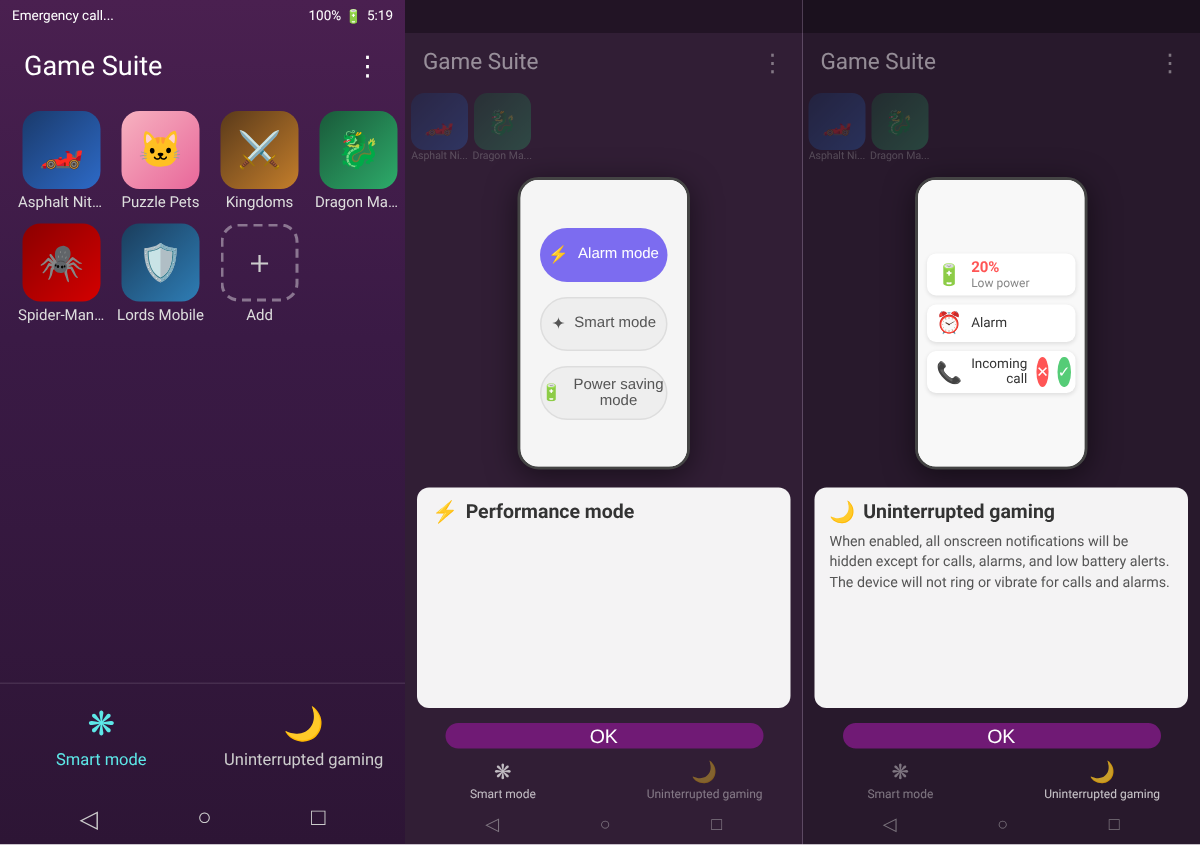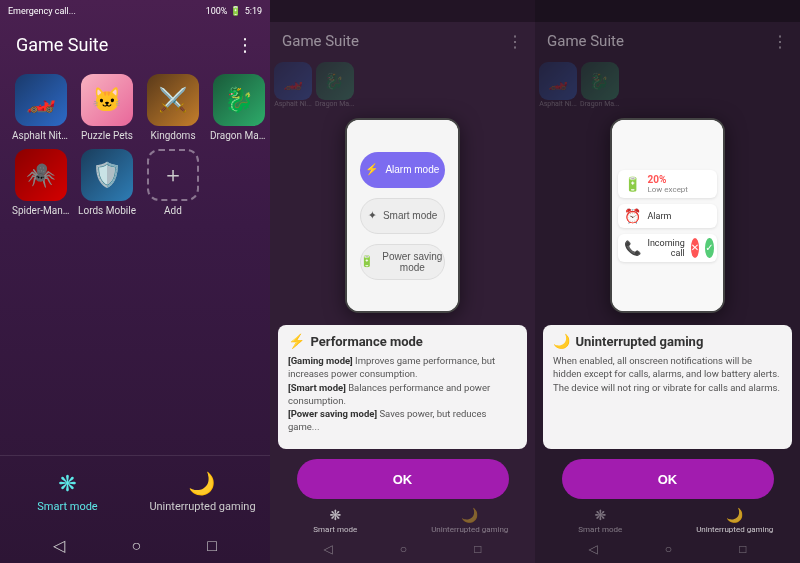--- a/index.html
+++ b/index.html
@@ -248,27 +248,27 @@
     .desc-icon { font-size: 14px; color: #7c6cf0; }
     .desc-text {
       font-size: 9.5px;
       color: #555;
       line-height: 1.4;
     }
     .desc-text strong { font-weight: 700; color: #333; }
 
     .ok-btn {
       width: 80%;
-      height: 40px;
+      height: 17px;
       border-radius: 20px;
-      background: #a21caf;
+      background: #701a75;
       border: none;
       color: #fff;
       font-size: 13px;
-      font-weight: 700;
+      font-weight: 400;
       cursor: pointer;
       margin: 6px auto;
       display: block;
     }
 
     
     .panel-bottom-nav {
       height: 30px;
       display: flex;
       align-items: center;
@@ -486,25 +486,20 @@
         </div>
       </div>
     </div>
 
 
     <div class="description-area">
       <div class="desc-title">
         <span class="desc-icon">⚡</span>
         <span>Performance mode</span>
       </div>
-      <div class="desc-text">
-        <strong>[Gaming mode]</strong> Improves game performance, but increases power consumption.<br>
-        <strong>[Smart mode]</strong> Balances performance and power consumption.<br>
-        <strong>[Power saving mode]</strong> Saves power, but reduces game...
-      </div>
     </div>
 
     <button class="ok-btn">OK</button>
 
     <div class="panel-bottom-nav">
       <div class="panel-nav-item active">
         <span class="panel-nav-icon" style="color:rgba(255,255,255,0.7);">❋</span>
         <span class="panel-nav-label" style="color:rgba(255,255,255,0.7);">Smart mode</span>
       </div>
       <div class="panel-nav-item">
@@ -543,21 +538,21 @@
       </div>
     </div>
 
     <div class="phone-mockup-area">
       <div class="right-phone-mockup">
         <div class="notification-screen">
           <div class="notif-item">
             <span class="notif-icon">🔋</span>
             <div>
               <div style="font-size:10px;font-weight:700;color:#ff5555;">20%</div>
-              <div style="font-size:8px;color:#888;">Low except</div>
+              <div style="font-size:8px;color:#888;">Low power</div>
             </div>
           </div>
           <div class="notif-item">
             <span class="notif-icon">⏰</span>
             <span class="notif-text">Alarm</span>
           </div>
           <div class="notif-item">
             <span class="notif-icon">📞</span>
             <span class="notif-text">Incoming call</span>
             <button class="notif-btn red">✕</button>

